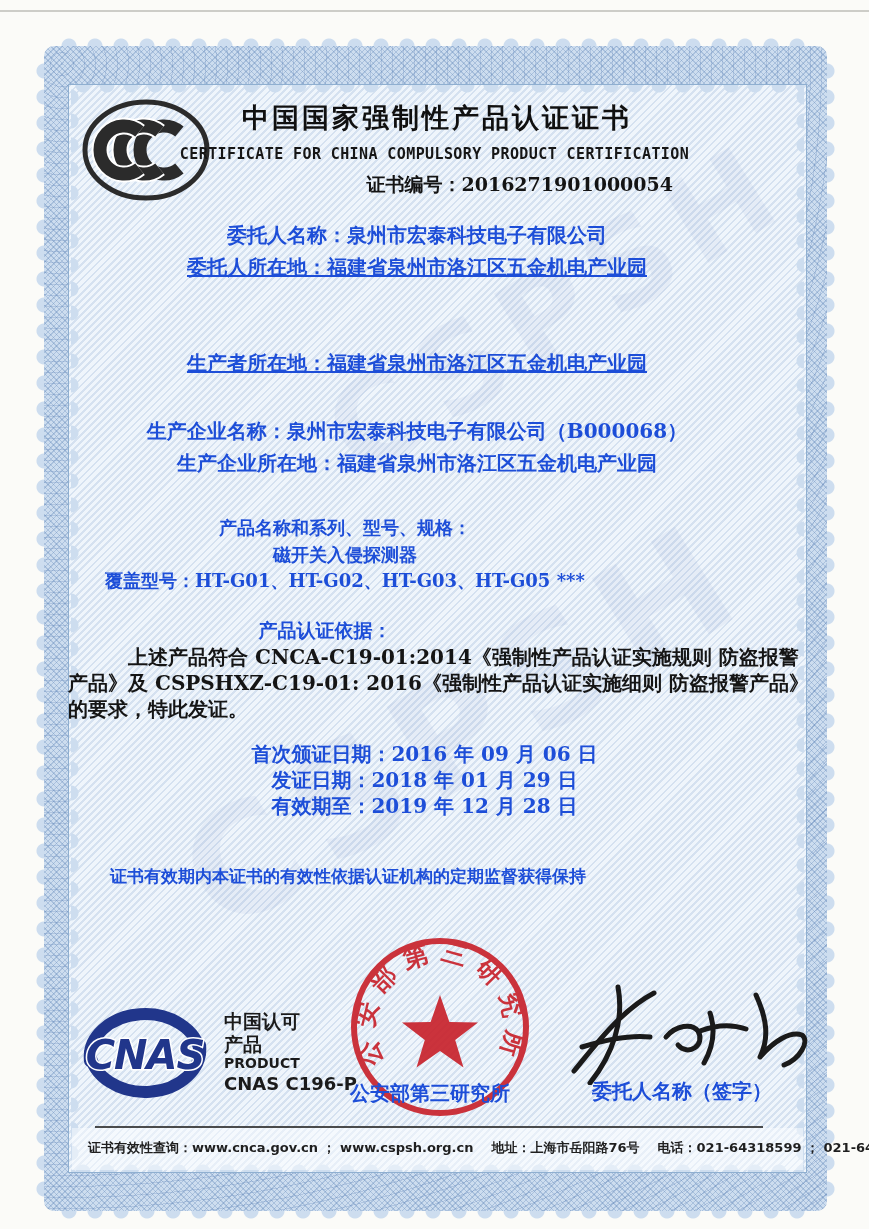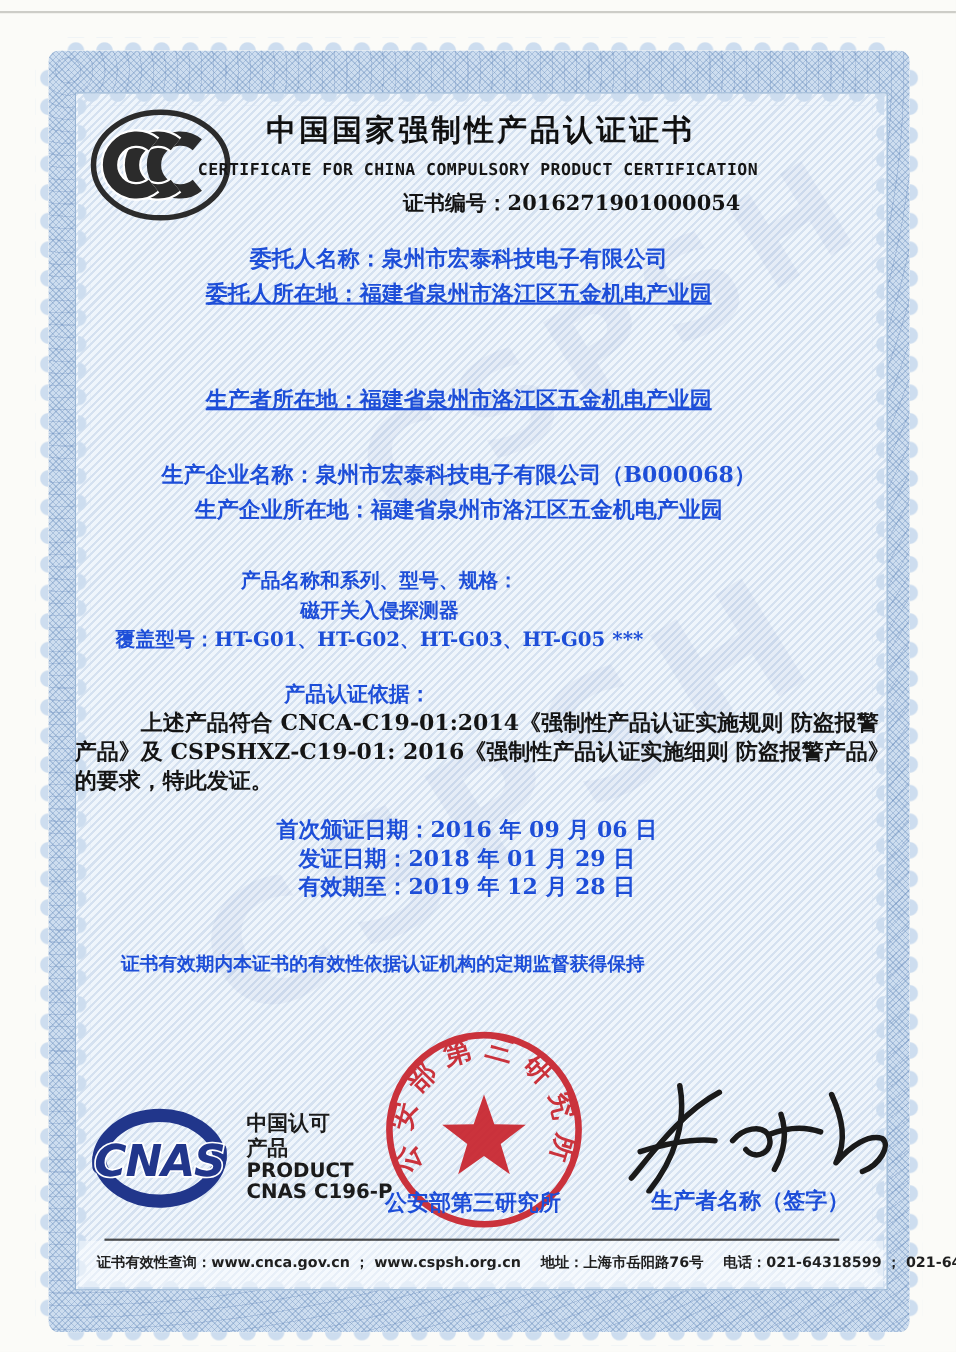--- a/index.html
+++ b/index.html
@@ -132,21 +132,21 @@
 
   <div class="abs line center-e f-kai" style="top:865px;">证书有效期内本证书的有效性依据认证机构的定期监督获得保持</div>
 
   <svg class="abs" style="left:82px;top:1003px;" width="126" height="100" viewBox="0 0 126 100">
     <path d="M 8,58 A 54,42 0 0 1 118,50" fill="none" stroke="#21368b" stroke-width="12" stroke-linecap="round"></path>
     <path d="M 118,42 A 54,42 0 0 1 8,50" fill="none" stroke="#21368b" stroke-width="12" stroke-linecap="round"></path>
     <text x="63" y="66" text-anchor="middle" font-size="40" font-style="italic" font-weight="800" fill="#21368b" stroke="#ffffff" stroke-width="3" paint-order="stroke" letter-spacing="-1" font-family="DejaVu Sans, sans-serif">CNAS</text>
   </svg>
   <div class="abs cnas-text f-hei" style="left:224px;top:1012px;font-size:19px;">中国认可</div>
   <div class="abs cnas-text f-hei" style="left:224px;top:1035px;font-size:19px;">产品</div>
-  <div class="abs cnas-text f-hei" style="left:224px;top:1056px;font-size:18px;">PRODUCT</div>
+  <div class="abs cnas-text f-hei" style="left:224px;top:1056px;font-size:14px;">PRODUCT</div>
   <div class="abs cnas-text f-hei" style="left:224px;top:1075px;font-size:18px;">CNAS C196-P</div>
 
   <svg class="abs" style="left:345px;top:932px;opacity:.92;" width="190" height="190" viewBox="0 0 190 190">
     <circle cx="95" cy="95" r="86" fill="none" stroke="#c8232c" stroke-width="6"></circle>
     <polygon fill="#c8232c" points="95,63 104.4,90.1 133,90.6 110.2,107.9 118.5,135.4 95,119 71.5,135.4 79.8,107.9 57,90.6 85.6,90.1"></polygon>
     <path id="sealArc" d="M 33,118 A 66,66 0 1 1 157,118" fill="none"></path>
     <text font-size="25" font-weight="700" fill="#c8232c" letter-spacing="10" font-family="DejaVu Serif, serif">
       <textPath href="#sealArc" startOffset="50%" text-anchor="middle">公安部第三研究所</textPath>
     </text>
   </svg>
@@ -156,21 +156,21 @@
     <g fill="none" stroke="#1a1a1a" stroke-width="5" stroke-linecap="round" stroke-linejoin="round">
       <path d="M14,96 C34,72 60,36 94,18"></path>
       <path d="M58,12 C64,44 54,78 30,108"></path>
       <path d="M22,72 C48,64 72,60 90,62"></path>
       <path d="M106,62 C116,50 132,48 138,56 C146,70 128,82 118,70"></path>
       <path d="M150,38 C156,56 152,74 144,88"></path>
       <path d="M140,56 C158,49 172,49 186,54"></path>
       <path d="M196,20 C206,42 210,62 200,82 C214,66 230,56 242,60 C250,66 240,84 224,90"></path>
     </g>
   </svg>
-  <div class="abs line f-kai" style="left:592px;top:1078px;font-size:20px;">生产者名称（签字）</div>
+  <div class="abs line f-kai" style="left:592px;top:1078px;font-size:20px;">委托人名称（签字）</div>
 
   <div class="abs footer-strip"></div>
   <div class="abs divider"></div>
   <div class="abs footer f-hei">
     <span>证书有效性查询：www.cnca.gov.cn ； www.cspsh.org.cn</span>
     <span>地址：上海市岳阳路76号</span>
     <span>电话：021-64318599 ； 021-64337892</span>
   </div>
 
 </div>

